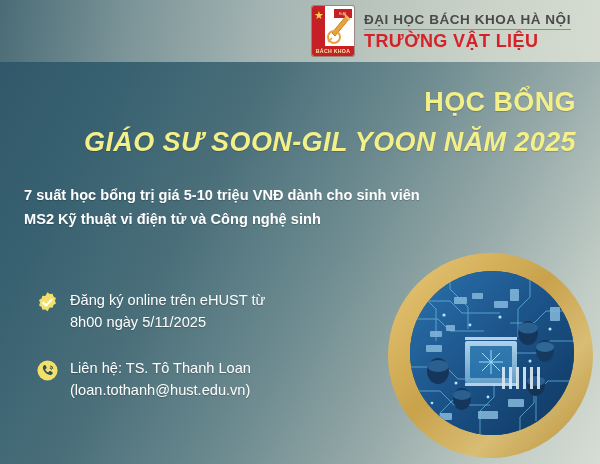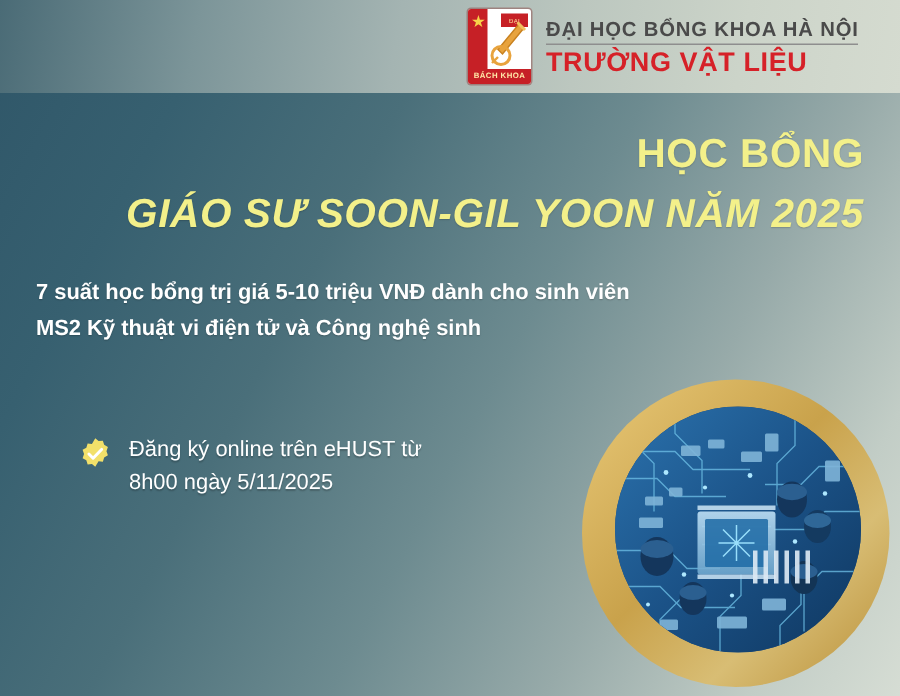--- a/index.html
+++ b/index.html
@@ -196,21 +196,21 @@
     font-weight: bold;
     color: #ffffff;
     line-height: 24px;
     white-space: nowrap;
     text-shadow: 0 1px 1px rgba(0,0,0,.22);
   }
 
   
   #bullets {
     position: absolute;
-    left: 52px;
+    left: 36px;
     top: 289px;
     width: 330px;
   }
   .bullet {
     display: flex;
     align-items: flex-start;
     gap: 11px;
     margin-bottom: 24px;
   }
   .bullet-icon {
@@ -243,21 +243,21 @@
       <svg class="logo-torch" viewBox="0 0 26 31">
         <path d="M20 2 L23 5 L9 22 L6 19 Z" fill="#e8a33d" stroke="#c8811f" stroke-width="1"></path>
         <circle cx="8" cy="23" r="6" fill="none" stroke="#e8a33d" stroke-width="2"></circle>
         <path d="M19 1 L24 6" stroke="#f2c15e" stroke-width="2"></path>
         <path d="M2 28 L6 24" stroke="#e8a33d" stroke-width="1.6"></path>
       </svg>
       <div class="logo-bottom">BÁCH KHOA</div>
     </div>
 
     <div id="header-texts">
-      <div id="univ-name">ĐẠI HỌC BỔNG KHOA HÀ NỘI</div>
+      <div id="univ-name">ĐẠI HỌC BÁCH KHOA HÀ NỘI</div>
       <div id="header-rule"></div>
       <div id="school-name">TRƯỜNG VẬT LIỆU</div>
     </div>
   </div>
 
   <div id="circuit-wrap">
     <div id="circuit-inner">
       <svg width="164" height="164" viewBox="0 0 164 164">
         <defs>
           <linearGradient id="pcbBg" x1="0" y1="0" x2="1" y2="1">
@@ -366,16 +366,28 @@
       <svg class="bullet-icon" viewBox="0 0 24 24">
         <path d="M12 1.3l2.3 1.9 3-0.3 0.9 2.9 2.6 1.5-1 2.9 1 2.9-2.6 1.5-0.9 2.9-3-0.3L12 21.1l-2.3-1.9-3 0.3-0.9-2.9L3.2 15.1l1-2.9-1-2.9 2.6-1.5 0.9-2.9 3 0.3z" fill="#f2e06a"></path>
         <path d="M7.6 12.2l2.9 2.9 5.9-6.1" fill="none" stroke="#ffffff" stroke-width="2.1" stroke-linecap="round" stroke-linejoin="round"></path>
       </svg>
       <div class="bullet-text">
         <span>Đăng ký online trên eHUST từ</span>
         <span>8h00 ngày 5/11/2025</span>
       </div>
     </div>
 
+    <div class="bullet">
+      <svg class="bullet-icon" viewBox="0 0 24 24">
+        <circle cx="12" cy="12" r="10.5" fill="#f2e06a"></circle>
+        <path d="M8.6 6.3c0.6-0.3 1.2-0.1 1.5 0.5l0.9 1.7c0.3 0.5 0.2 1.1-0.3 1.4l-0.8 0.6c-0.2 0.2-0.3 0.5-0.2 0.8 0.4 1.1 1.5 2.2 2.6 2.6 0.3 0.1 0.6 0 0.8-0.2l0.6-0.8c0.3-0.4 0.9-0.6 1.4-0.3l1.7 0.9c0.6 0.3 0.8 1 0.5 1.5-0.7 1.3-2.2 1.9-3.6 1.5-3-0.9-5.5-3.4-6.4-6.4-0.4-1.4 0.2-2.9 1.3-3.8z" fill="#2c4f60"></path>
+        <path d="M15.2 7.4c1.1 0.3 2 1.2 2.3 2.3" fill="none" stroke="#2c4f60" stroke-width="1.1" stroke-linecap="round"></path>
+        <path d="M14.8 9.4c0.6 0.2 1.1 0.7 1.3 1.3" fill="none" stroke="#2c4f60" stroke-width="1.1" stroke-linecap="round"></path>
+      </svg>
+      <div class="bullet-text">
+        <span>Liên hệ: TS. Tô Thanh Loan</span>
+        <span>(loan.tothanh@hust.edu.vn)</span>
+      </div>
+    </div>
 
   </div>
 
 </div>
 
 </body></html>

